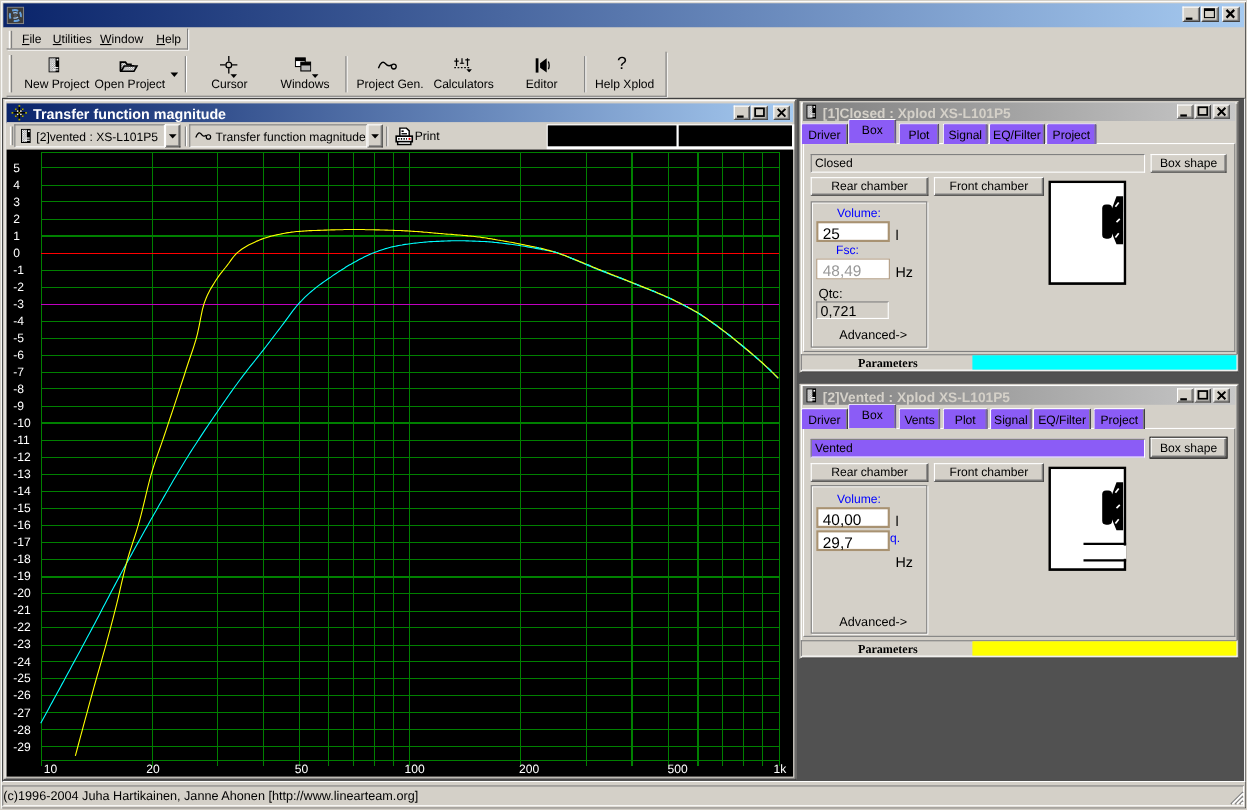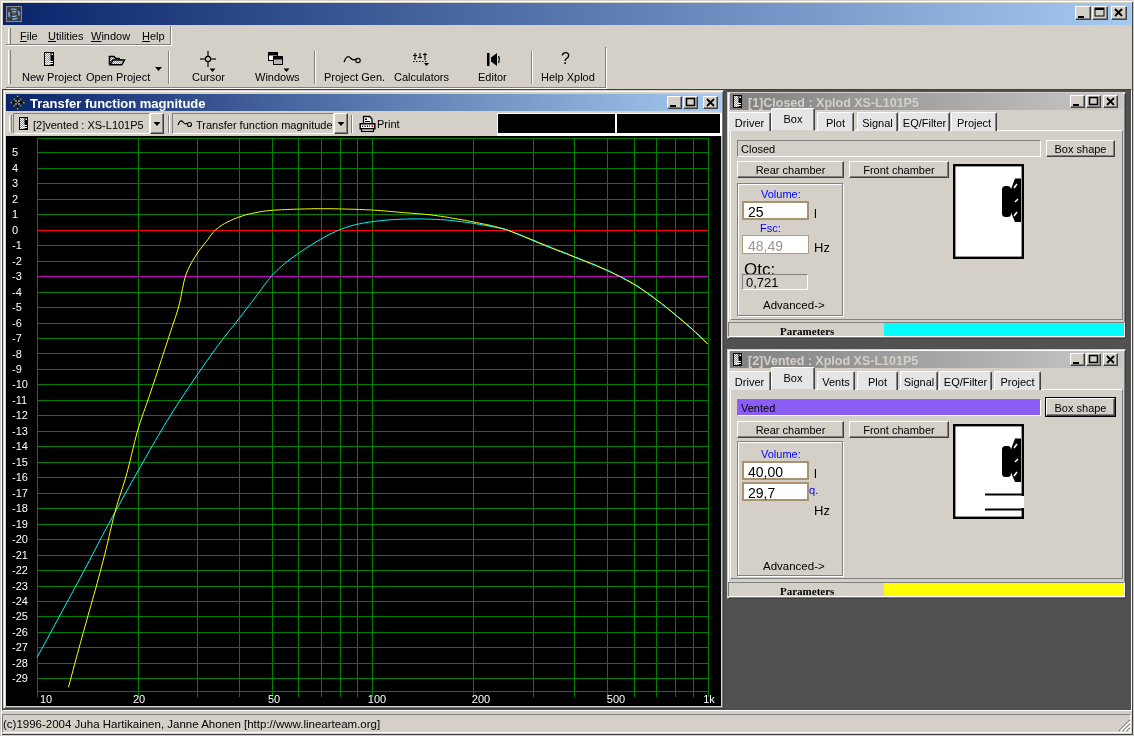--- a/index.html
+++ b/index.html
@@ -2,21 +2,21 @@
 <html><head><meta charset="utf-8">
 <style>
 * { margin:0; padding:0; box-sizing:border-box; }
 html,body { width:1134px; height:736px; overflow:hidden; }
 body { font-family:"Liberation Sans", sans-serif; font-size:11px; background:#d4d0c8; position:relative; }
 .abs { position:absolute; }
 .raised { border-top:1px solid #fff; border-left:1px solid #fff; border-right:1px solid #404040; border-bottom:1px solid #404040; box-shadow:inset -1px -1px 0 #808080, inset 1px 1px 0 #d4d0c8; }
 .sunken { border-top:1px solid #808080; border-left:1px solid #808080; border-right:1px solid #fff; border-bottom:1px solid #fff; }
 .titlebtn { position:absolute; width:16px; height:14px; background:#d4d0c8; border-top:1px solid #fff; border-left:1px solid #fff; border-right:1px solid #404040; border-bottom:1px solid #404040; box-shadow:inset -1px -1px 0 #808080; }
 .tbtxt { font-size:11px; color:#000; }
-.tab { position:absolute; height:19px; background:#e5e5e5; border-top:1px solid #fff; border-left:1px solid #fff; border-right:1px solid #404040; border-top-left-radius:2px; border-top-right-radius:2px; box-shadow:inset -1px 0 0 #808080; font-size:11px; text-align:center; padding-top:4px; }
+.tab { position:absolute; height:19px; background:#8b5cf6; border-top:1px solid #fff; border-left:1px solid #fff; border-right:1px solid #404040; border-top-left-radius:2px; border-top-right-radius:2px; box-shadow:inset -1px 0 0 #808080; font-size:11px; text-align:center; padding-top:4px; }
 .bluelbl { color:#0000ff; font-size:11px;margin-left:16px; }
 .tanedit { position:absolute; background:#fff; border:2px solid #a89272; font-size:14px; color:#000; padding:1px 0 0 4px; }
 </style></head>
 <body>
 
 <div class="abs" style="left:0;top:0;width:1134px;height:736px;background:#d4d0c8;border:1px solid #d4d0c8;box-shadow:inset 1px 1px 0 #fff, inset -1px -1px 0 #404040;"></div>
 
 <div class="abs" style="left:3px;top:3px;width:1128px;height:22px;background:linear-gradient(to right,#0a246a,#a6caf0);"></div>
 <div class="abs" style="left:6px;top:6px;width:16px;height:16px;">
 <svg width="16" height="16">
@@ -405,21 +405,21 @@
 <div class="abs raised" style="left:737px;top:161px;width:107px;height:17px;background:#d4d0c8;text-align:center;font-size:11px;padding-top:2px;">Rear chamber</div>
 <div class="abs raised" style="left:849px;top:161px;width:100px;height:17px;background:#d4d0c8;text-align:center;font-size:11px;padding-top:2px;">Front chamber</div>
 
 <div class="abs" style="left:737px;top:183px;width:106px;height:133px;border:1px solid #808080;box-shadow:1px 1px 0 #fff, inset 1px 1px 0 #fff;"></div>
 <div class="abs bluelbl" style="left:745px;top:188px;">Volume:</div>
 <div class="tanedit" style="left:742px;top:201px;width:67px;height:19px;">25</div>
 <div class="abs" style="left:814px;top:206px;font-size:13px;">l</div>
 <div class="abs bluelbl" style="left:744px;top:222px;">Fsc:</div>
 <div class="abs" style="left:742px;top:235px;width:67px;height:19px;background:#fff;border:1px solid #b09a80;font-size:14px;color:#989898;padding:2px 0 0 5px;">48,49</div>
 <div class="abs" style="left:814px;top:240px;font-size:13px;">Hz</div>
-<div class="abs" style="left:744px;top:260px;font-size:17px;">Qtc:</div>
+<div class="abs" style="left:744px;top:260px;font-size:12px;">Qtc:</div>
 <div class="abs sunken" style="left:742px;top:274px;width:66px;height:16px;background:#d4d0c8;font-size:13px;padding:0 0 0 3px;">0,721</div>
 <div class="abs" style="left:763px;top:299px;font-size:11.5px;">Advanced-&gt;</div>
 
 <div class="abs" style="left:953px;top:164px;width:71px;height:95px;">
 <svg width="71" height="95">
       <rect x="1.2" y="1.2" width="68.6" height="92.6" fill="#fff" stroke="#000" stroke-width="2.4"></rect>
 <g id="drv1">
         <rect x="49" y="22" width="9" height="31" rx="3.5" fill="#000"></rect>
         <path d="M57 28 L62 14.5 L68 14.5 L68 58 L62 58 L57 46 Z" fill="#000"></path>
         <line x1="61" y1="24" x2="64" y2="20" stroke="#fff" stroke-width="1.5"></line>

